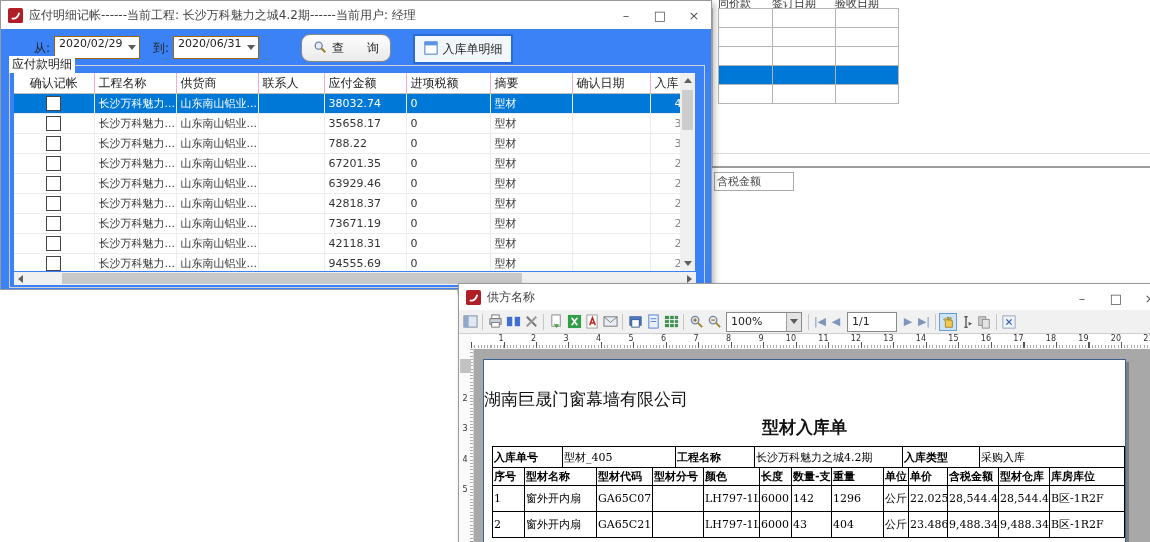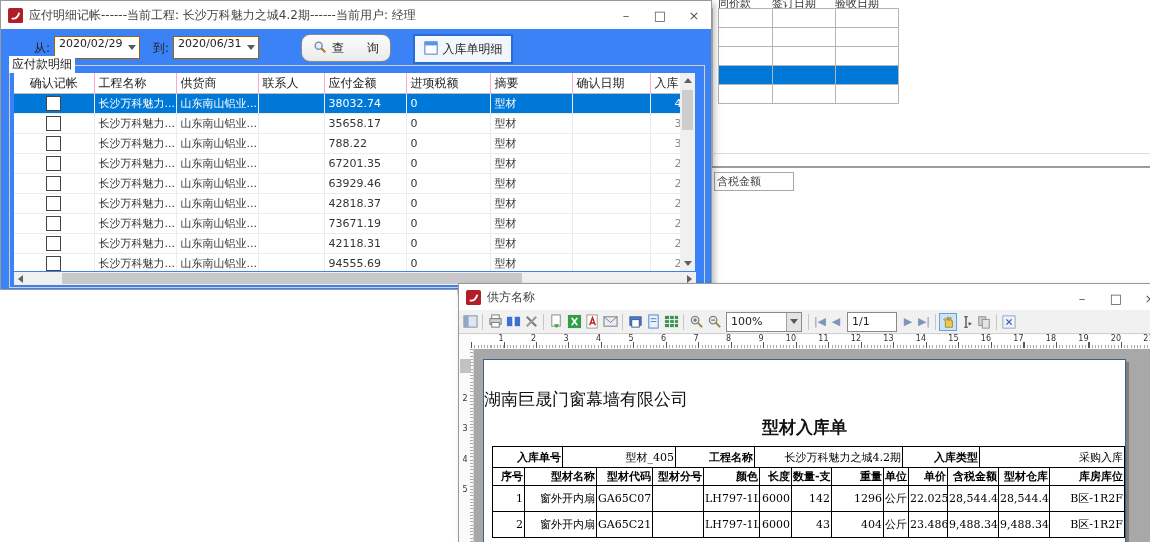--- a/index.html
+++ b/index.html
@@ -113,21 +113,21 @@
     background-size:3px 100%;background-position:right top;background-repeat:no-repeat;}
   #vruler .nums{position:absolute;top:14px;left:0;width:12px;display:flex;flex-direction:column;}
   #vruler .nums span{height:30.5px;font-size:8px;color:#333;text-align:center;display:block;}
   #v-scrollmark{position:absolute;left:1px;top:10px;width:11px;height:14px;background:#c2c2c2;}
   
   #page{position:absolute;left:24px;top:10px;width:641px;height:220px;background:#fff;
     border:1px solid #39638f;box-shadow:3px 3px 0 #7e7e7e;font-family:"DejaVu Serif","Liberation Serif",serif;}
   #page .company{text-align:left;margin-top:28px;font-size:17px;color:#111;}
   #page .doctitle{text-align:center;margin-top:5px;font-size:17px;font-weight:bold;color:#111;}
   table.rpt{border-collapse:collapse;table-layout:fixed;margin-left:8px;width:632px;}
-  table.rpt td,table.rpt th{border:1px solid #000;font-size:11px;text-align:right;
+  table.rpt td,table.rpt th{border:1px solid #000;font-size:11px;text-align:left;
     white-space:nowrap;overflow:hidden;padding:0 1px;color:#000;}
   #info-table{margin-top:7px;}
   #info-table td{height:20px;}
   #info-table td.k{font-weight:bold;}
   #info-table col.i1{width:70px}#info-table col.i2{width:113px}#info-table col.i3{width:79px}
   #info-table col.i4{width:148px}#info-table col.i5{width:77px}#info-table col.i6{width:145px}
   #data-table{margin-top:-1px;}
   #data-table th{height:17px;font-weight:bold;}
   #data-table td{height:25px;}
   #data-table col.d1{width:32px}#data-table col.d2{width:72px}#data-table col.d3{width:56px}

